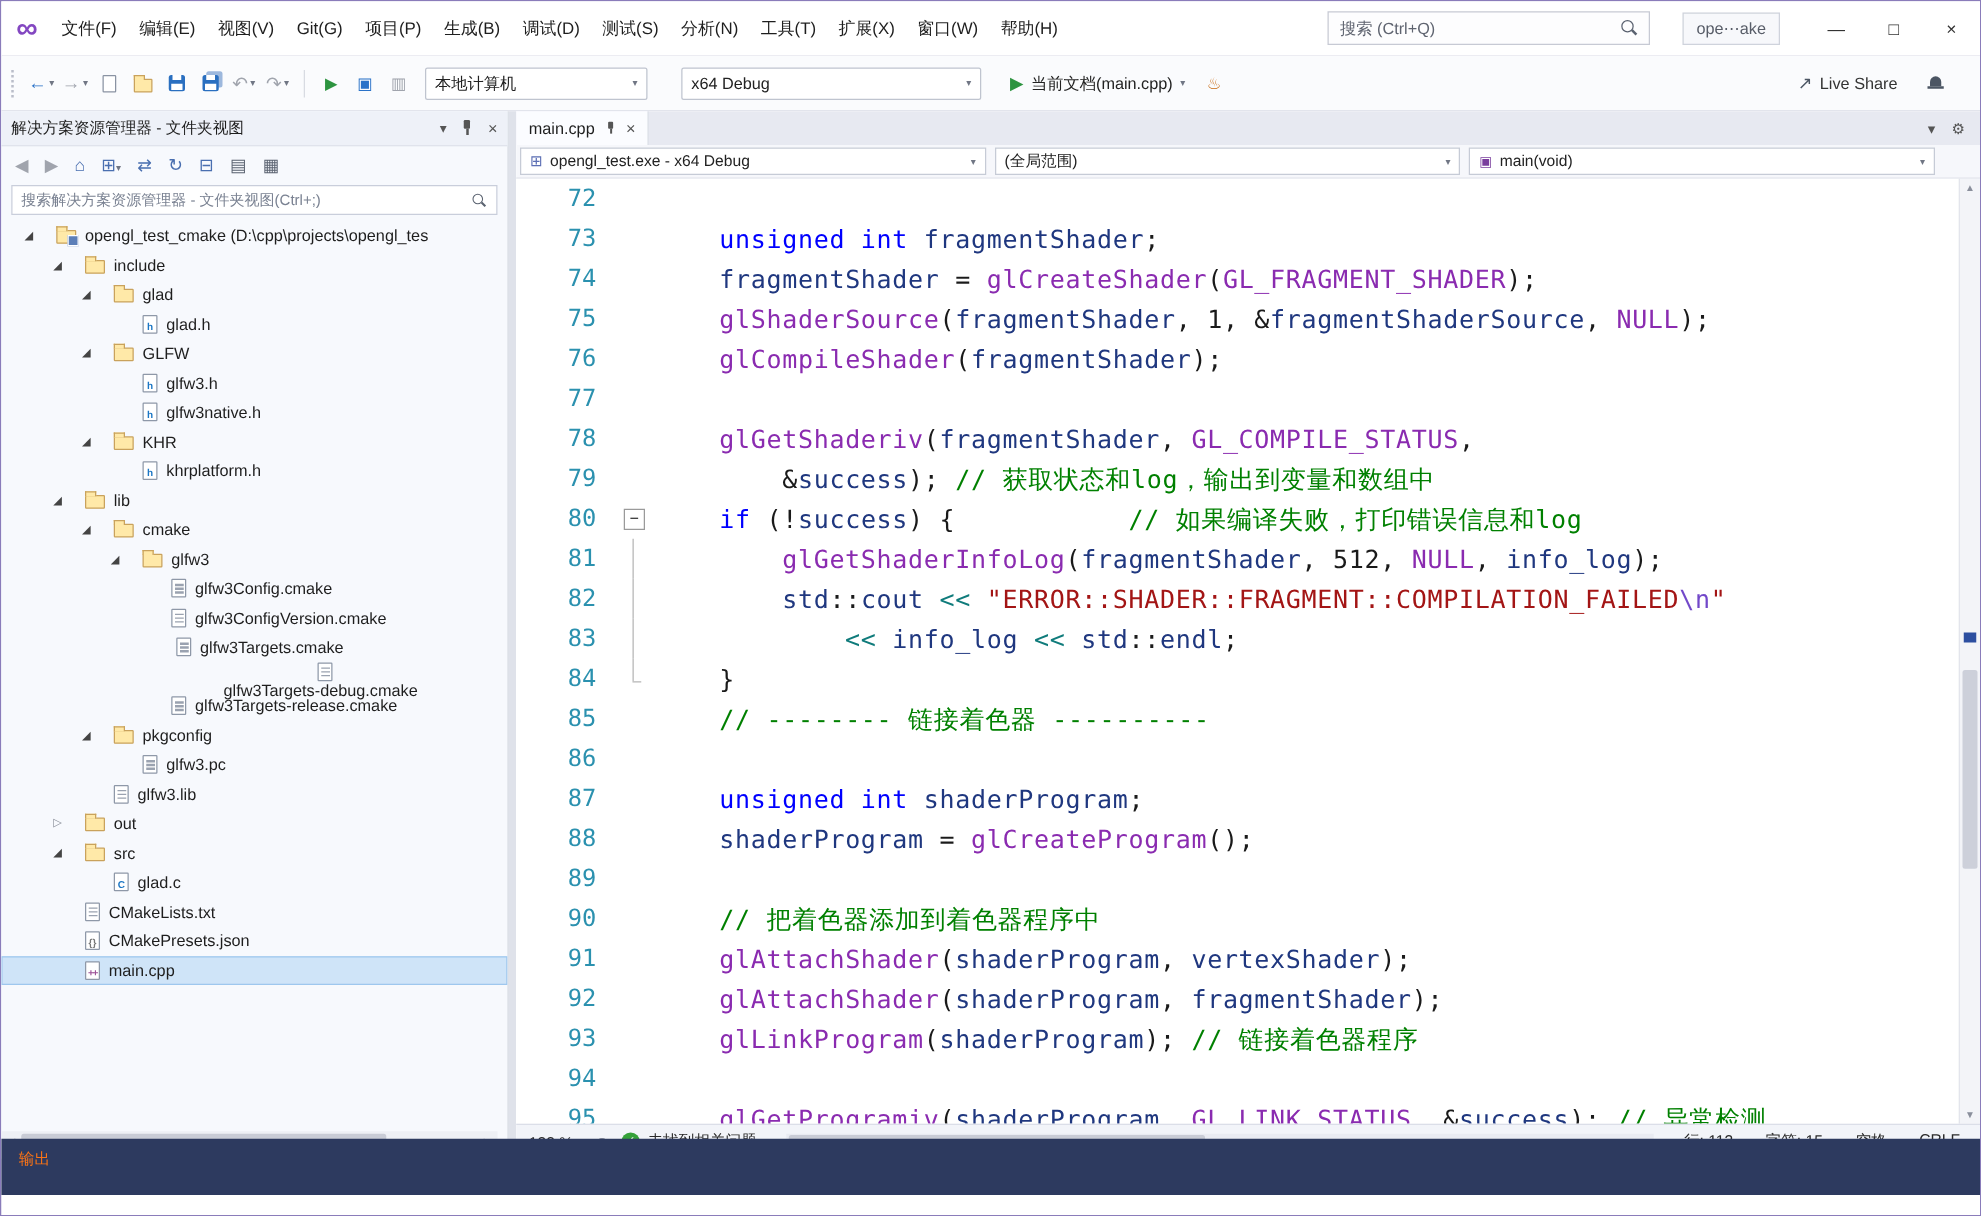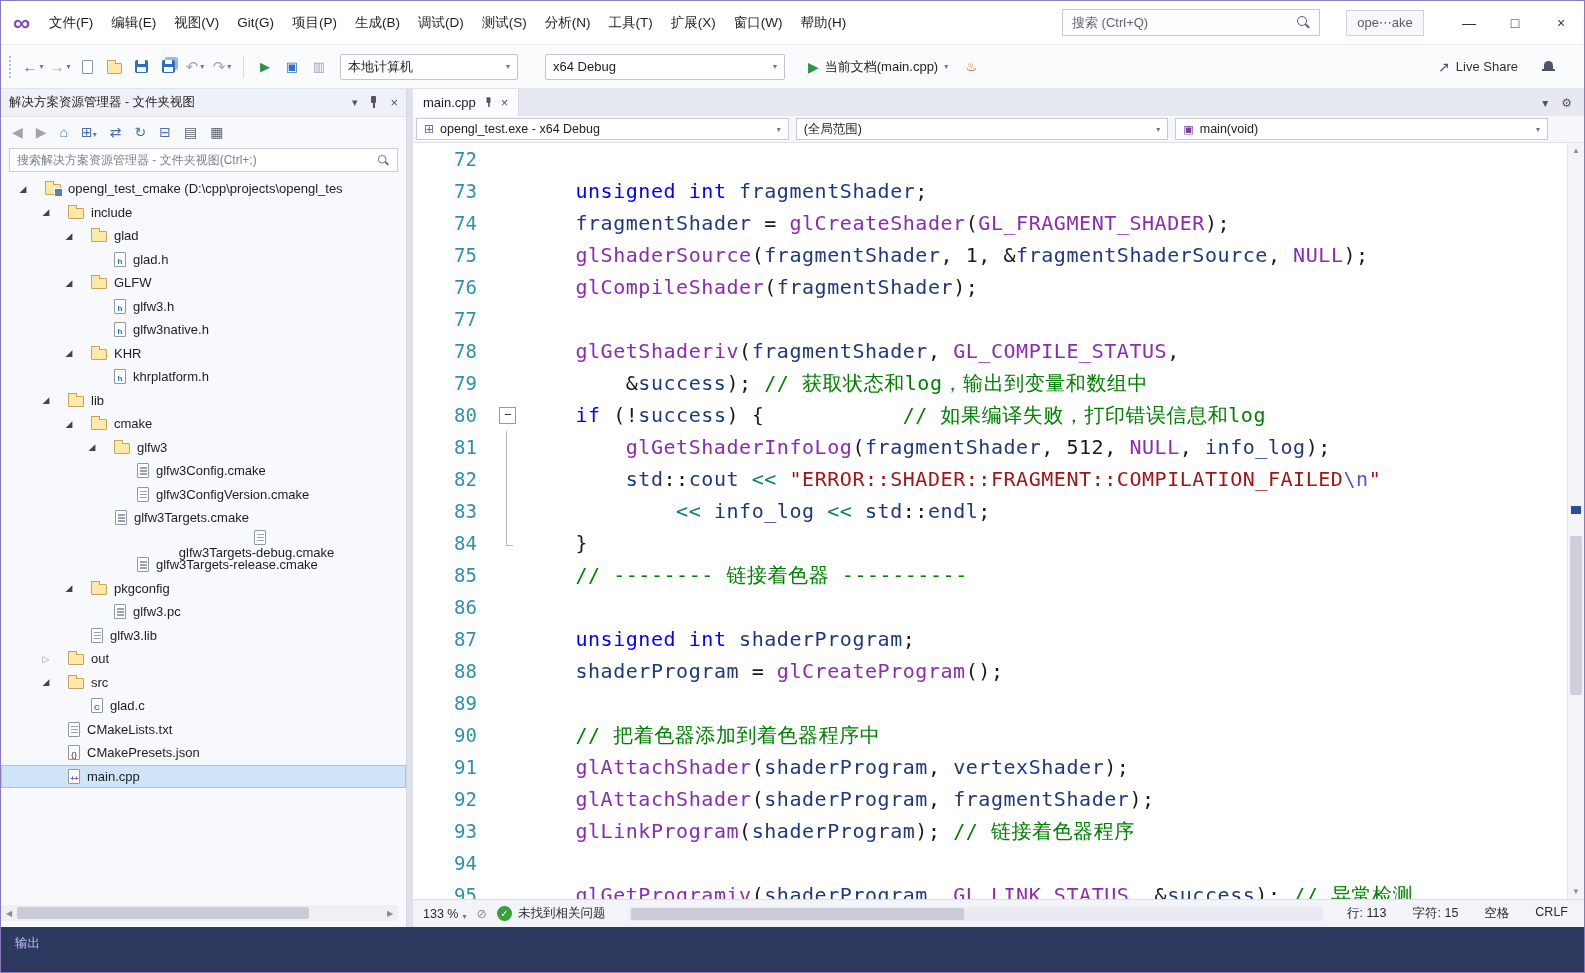--- a/index.html
+++ b/index.html
@@ -112,21 +112,21 @@
 
 .estatus{position:absolute;left:0;right:0;bottom:0;height:28px;background:#f2f4f9;border-top:1px solid #dbdee8;display:flex;align-items:center;font-size:12.5px;color:#2a2a2a;padding:0 10px;gap:10px}
 .zoom{display:flex;align-items:flex-end;gap:4px}
 .health{display:flex;align-items:center;gap:6px}
 .okdot{width:15px;height:15px;border-radius:50%;background:#35a13a;color:#fff;font-size:10px;display:flex;align-items:center;justify-content:center}
 .hscroll{flex:1;height:14px;margin:0 14px;background:#e9ebf2;position:relative}
 .hthumb{position:absolute;left:2px;top:1px;width:48%;height:12px;background:#c9ccd6;border-radius:2px}
 .doc-status{display:flex;gap:26px;margin-right:6px}
 
 
-.bottombar{position:absolute;left:0;right:0;bottom:0;height:45px;background:#2d3a5f;color:#c4b5fd;font-size:12.5px;padding:8px 0 0 14px}
+.bottombar{position:absolute;left:0;right:0;bottom:16px;height:45px;background:#2d3a5f;color:#f97316;font-size:12.5px;padding:8px 0 0 14px}
 </style>
 </head>
 <body>
 
 <div class="vs">
 
   <div class="titlebar">
     <span class="vslogo">∞</span>
     <div class="menu-bar">
         <div class="menu-item">文件(F)</div>
@@ -350,21 +350,21 @@
         </div>
         <div class="tree-row" style="padding-left: 106px;">
           <span class="texp"></span>
           <span class="tico">
             <span class="ficon">
               <span class="lines"></span>
             </span>
           </span>
           <span>glfw3ConfigVersion.cmake</span>
         </div>
-        <div class="tree-row" style="padding-left: 84px;">
+        <div class="tree-row" style="padding-left: 66px; margin-left: 44px;">
           <span class="texp"></span>
           <span class="tico">
             <span class="ficon">
               <span class="lines"></span>
             </span>
           </span>
           <span>glfw3Targets.cmake</span>
         </div>
         <div class="tree-row" style="padding-left: 106px; flex-direction: column;">
           <span class="texp"></span>

